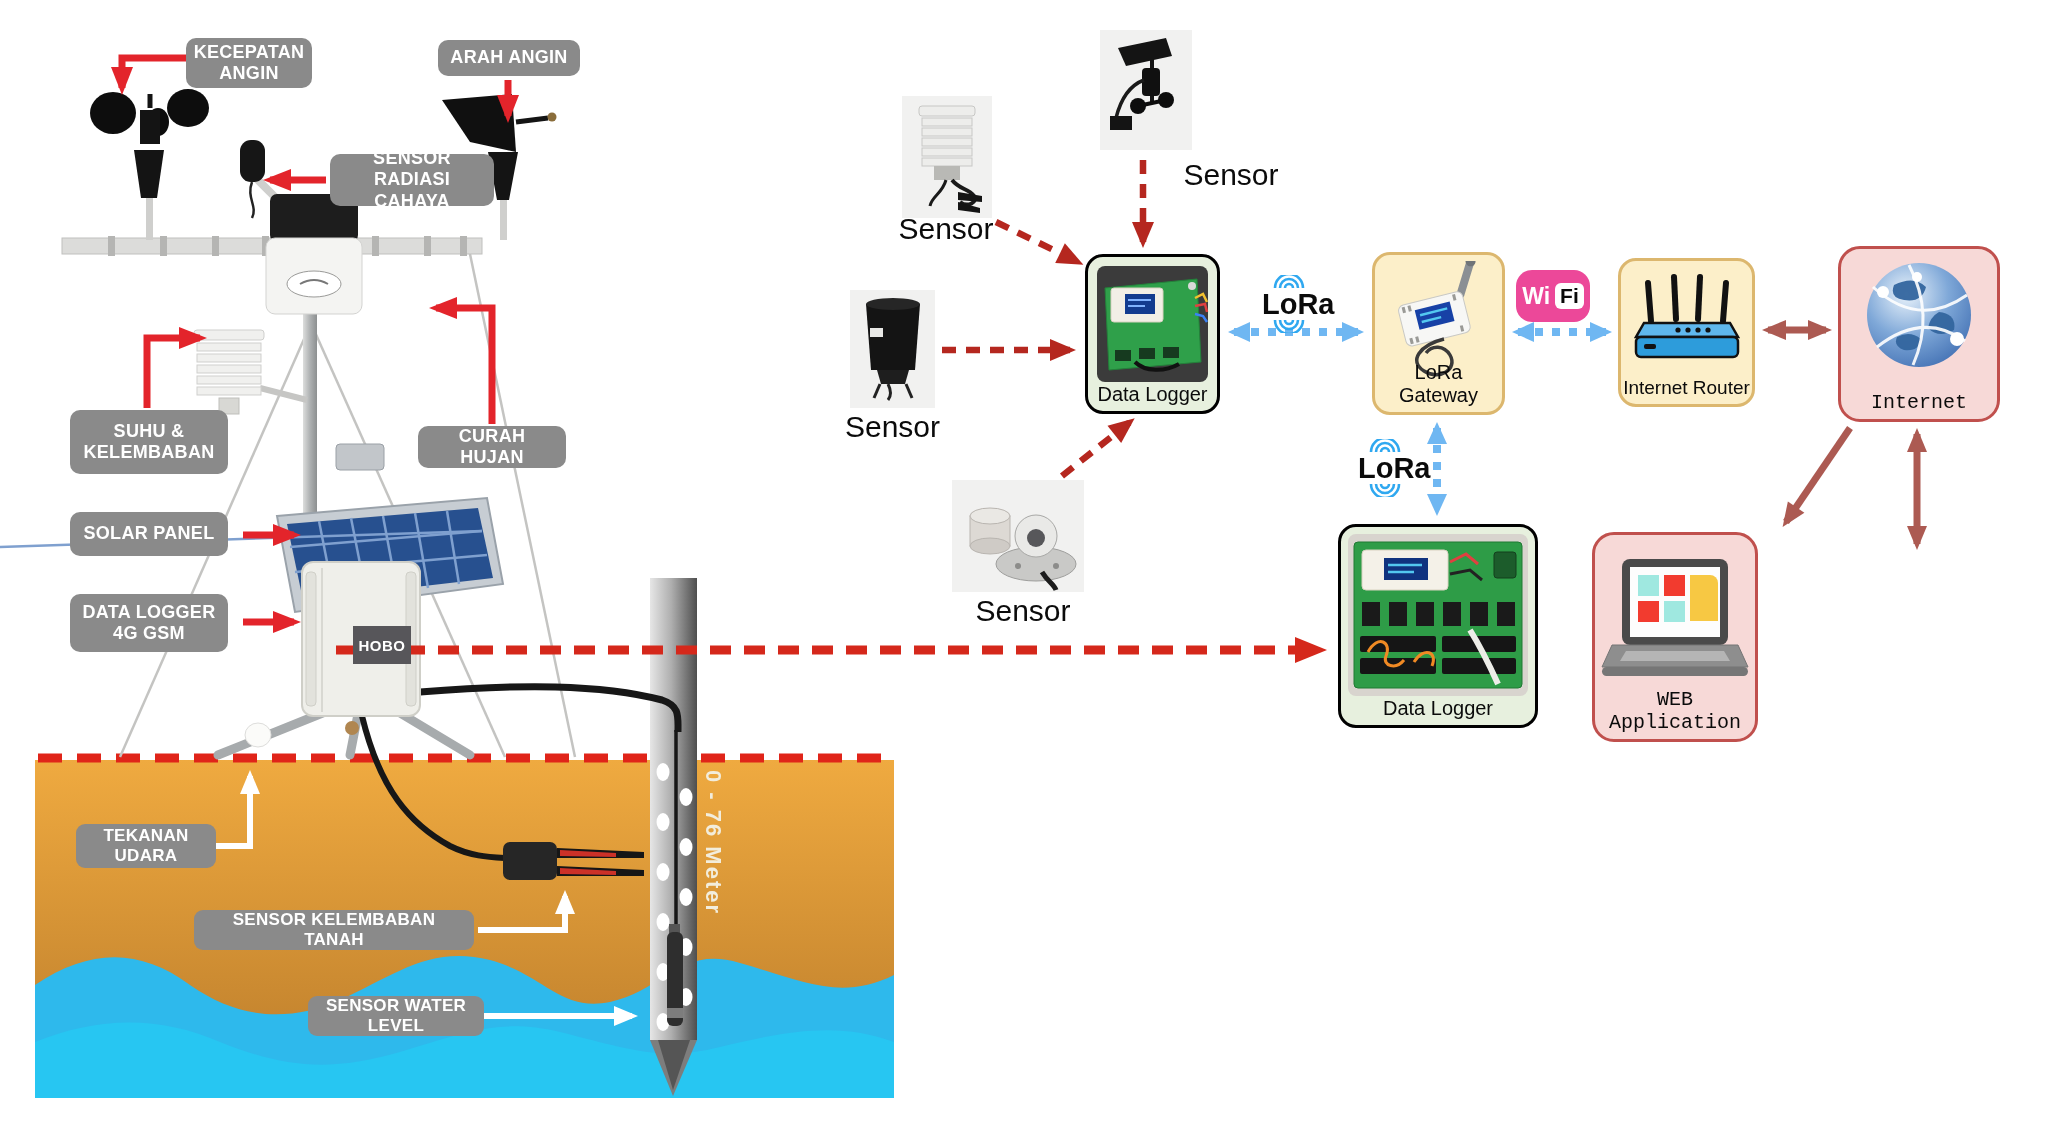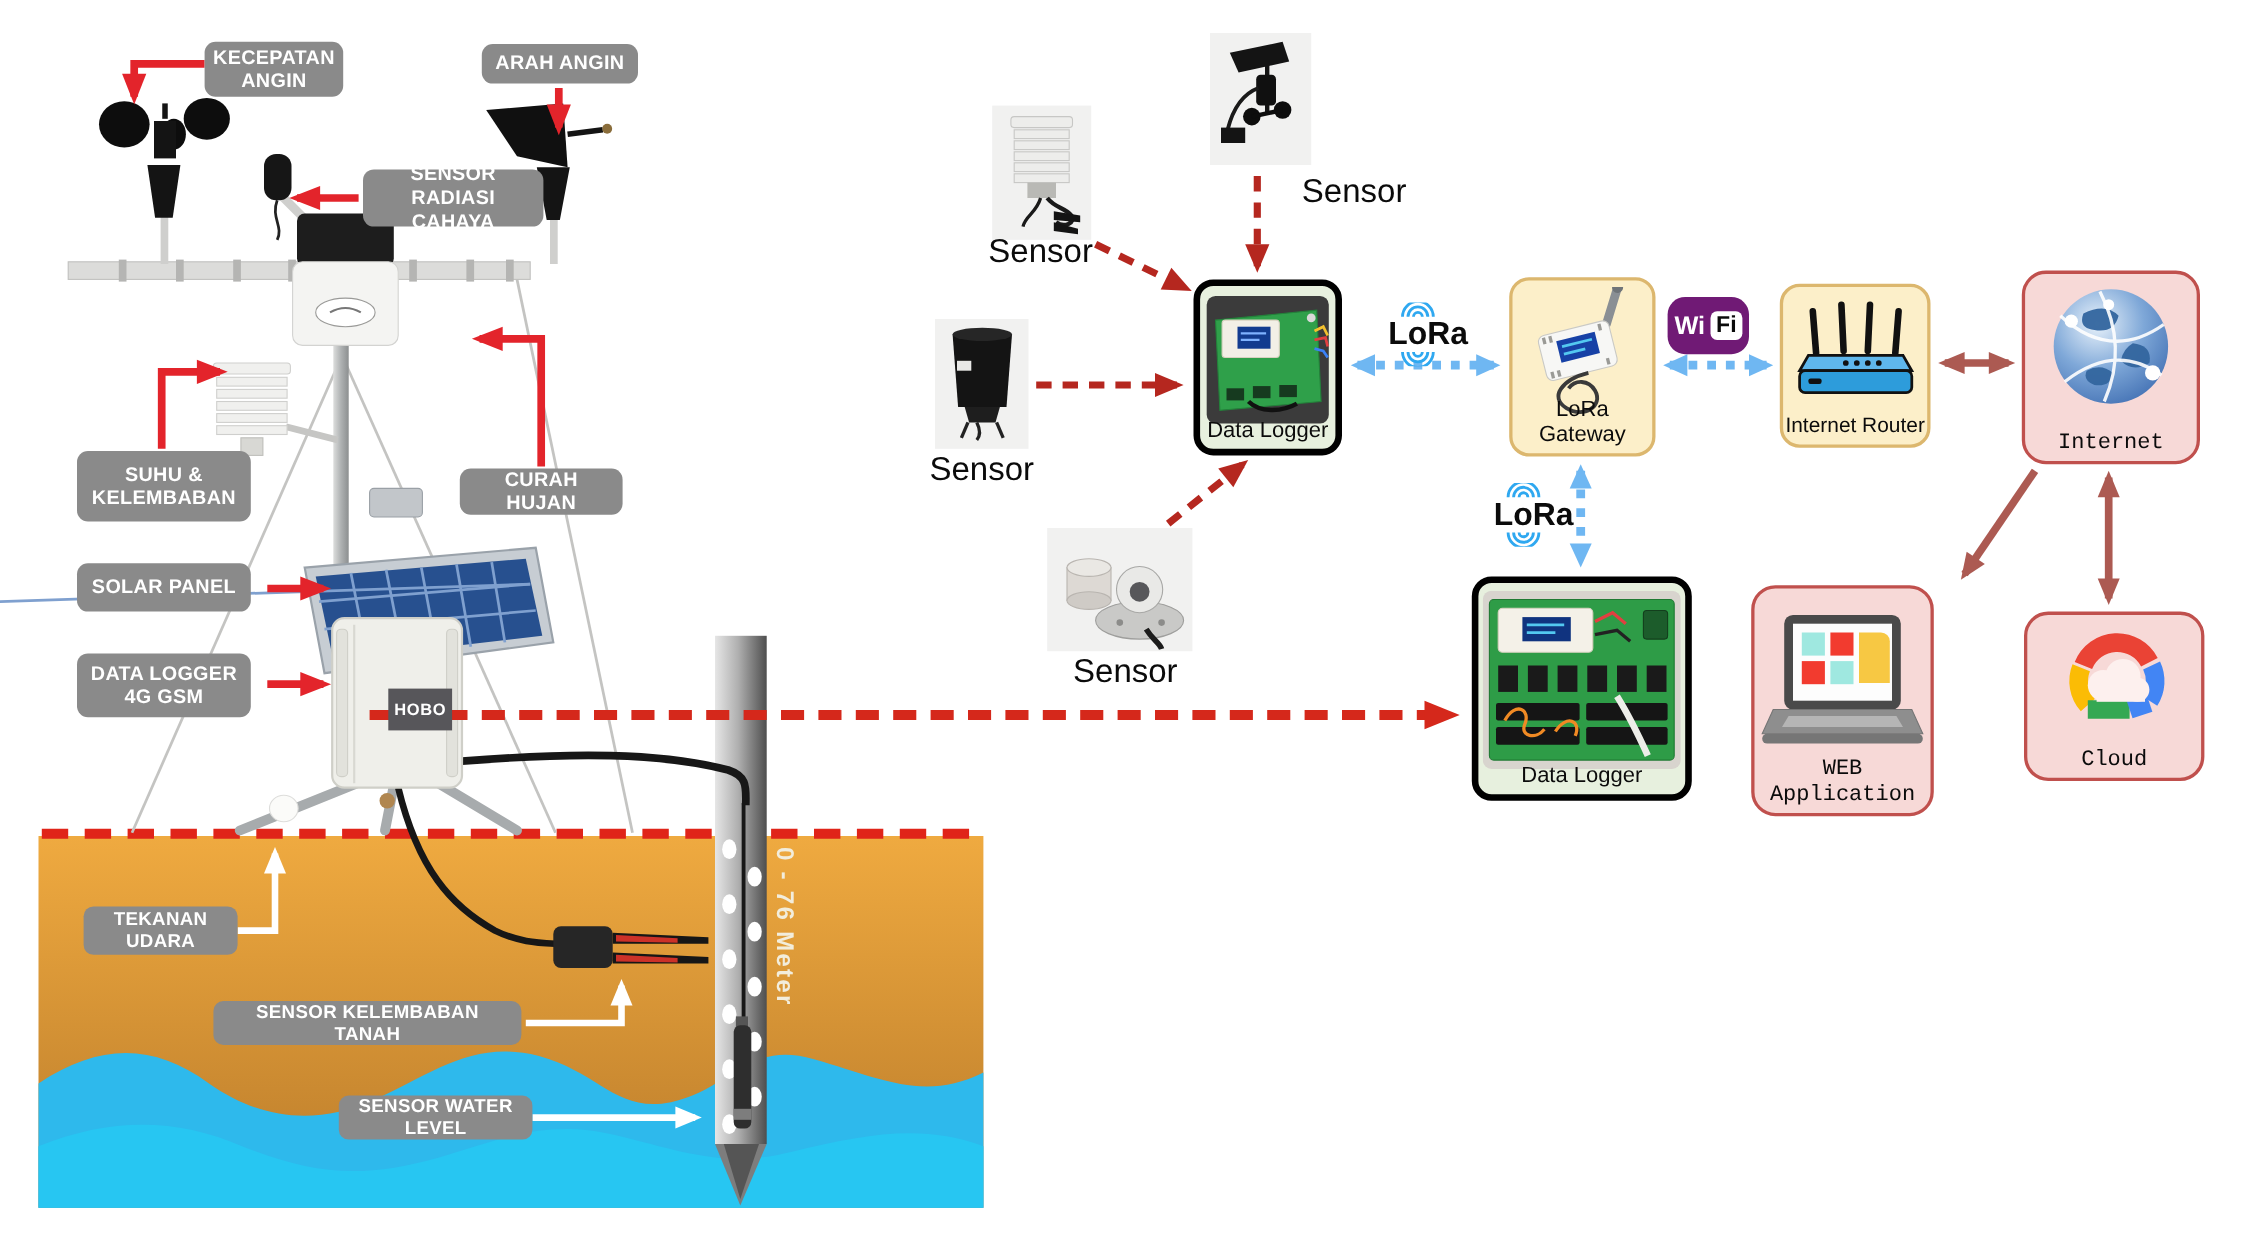--- a/index.html
+++ b/index.html
@@ -27,32 +27,32 @@
   .sensor-label{position:absolute;color:#0b0b0b;font-size:30px;z-index:4;text-align:center;}
 
   
   .tile{position:absolute;background:#F1F1F0;z-index:2;}
 
   
   .node{position:absolute;box-sizing:border-box;border-radius:18px;z-index:3;
         display:flex;flex-direction:column;align-items:center;}
   .node .nlabel{position:absolute;bottom:5px;left:0;width:100%;text-align:center;
         font-size:20px;color:#0b0b0b;}
-  .node.green{background:#E7F0DE;border:6px solid #000000;}
+  .node.green{background:#E7F0DE;border:3px solid #000000;}
   .node.cream{background:#FCEFC9;border:3px solid #DCB76E;}
   .node.pink{background:#F7D9D7;border:3px solid #C0504D;border-radius:22px;font-family:Liberation Mono, monospace;}
 
   
   .lora{position:absolute;z-index:6;font-weight:bold;font-size:29px;color:#0b0b0b;}
   .lora .arcs{position:absolute;left:7px;}
   .lora .arcs.top{top:-13px;}
   .lora .arcs.bot{top:31px;transform:rotate(180deg);}
 
   
-  .wifi{position:absolute;left:1516px;top:270px;width:74px;height:52px;background:#701a75;
+  .wifi{position:absolute;left:1516px;top:270px;width:74px;height:52px;background:#ec4899;
         border-radius:16px;display:flex;align-items:center;justify-content:center;gap:5px;
         z-index:6;}
   .wifi .wi{color:#fff;font-weight:bold;font-size:23px;}
   .wifi .fi{color:#0a0a0a;font-weight:bold;font-size:21px;background:#fff;border-radius:6px;
         padding:1px 5px;text-align:center;}
 </style>
 </head>
 <body>
 
 <div class="canvas">
@@ -464,38 +464,20 @@
       <path d="M95,22 h20 a8,8 0 0 1 8,8 v38 h-28 Z" fill="#F7C843"></path>
       <rect x="43" y="48" width="21" height="21" fill="#F23B2F"></rect>
       <rect x="69" y="48" width="21" height="21" fill="#9FE8E0"></rect>
       <polygon points="17,92 143,92 153,114 7,114" fill="#8E8E8E" stroke="#757575"></polygon>
       <polygon points="31,98 129,98 135,108 25,108" fill="#B5B5B5"></polygon>
       <rect x="7" y="114" width="146" height="9" rx="4.5" fill="#767676"></rect>
     </svg>
     <div class="nlabel">WEB Application</div>
   </div>
 
-  <div class="node pink" style="left:1840px;top:556px;width:164px;height:154px;">
-    <svg width="160" height="108" style="margin-top:6px">
-      <g fill="none" stroke-linecap="butt">
-        <path d="M52,40 A33,33 0 0 1 112,37" stroke="#EA4335" stroke-width="17"></path>
-        <path d="M114,40 A33,33 0 0 1 112,72" stroke="#4285F4" stroke-width="17"></path>
-        <path d="M50,42 A33,33 0 0 0 56,76" stroke="#FBBC05" stroke-width="17"></path>
-        <line x1="56" y1="80" x2="94" y2="80" stroke="#34A853" stroke-width="17"></line>
-        <line x1="94" y1="80" x2="112" y2="74" stroke="#4285F4" stroke-width="17"></line>
-      </g>
-      <g fill="#FDF0EE">
-        <circle cx="70" cy="58" r="14"></circle>
-        <circle cx="88" cy="50" r="16"></circle>
-        <circle cx="101" cy="62" r="11"></circle>
-        <rect x="64" y="58" width="44" height="15"></rect>
-      </g>
-    </svg>
-    <div class="nlabel">Cloud</div>
-  </div>
 
   <div class="lora" style="left:1262px;top:288px;">
     <svg class="arcs top" width="40" height="14" viewBox="0 0 40 14">
       <g fill="none" stroke="#2FA8F0" stroke-width="2.6">
         <path d="M6,13 A14,14 0 0 1 34,13"></path>
           <path d="M11,13 A9,9 0 0 1 29,13"></path>
           <path d="M16,13 A4,4 0 0 1 24,13"></path>
       </g>
     </svg>
     <span>LoRa</span>

